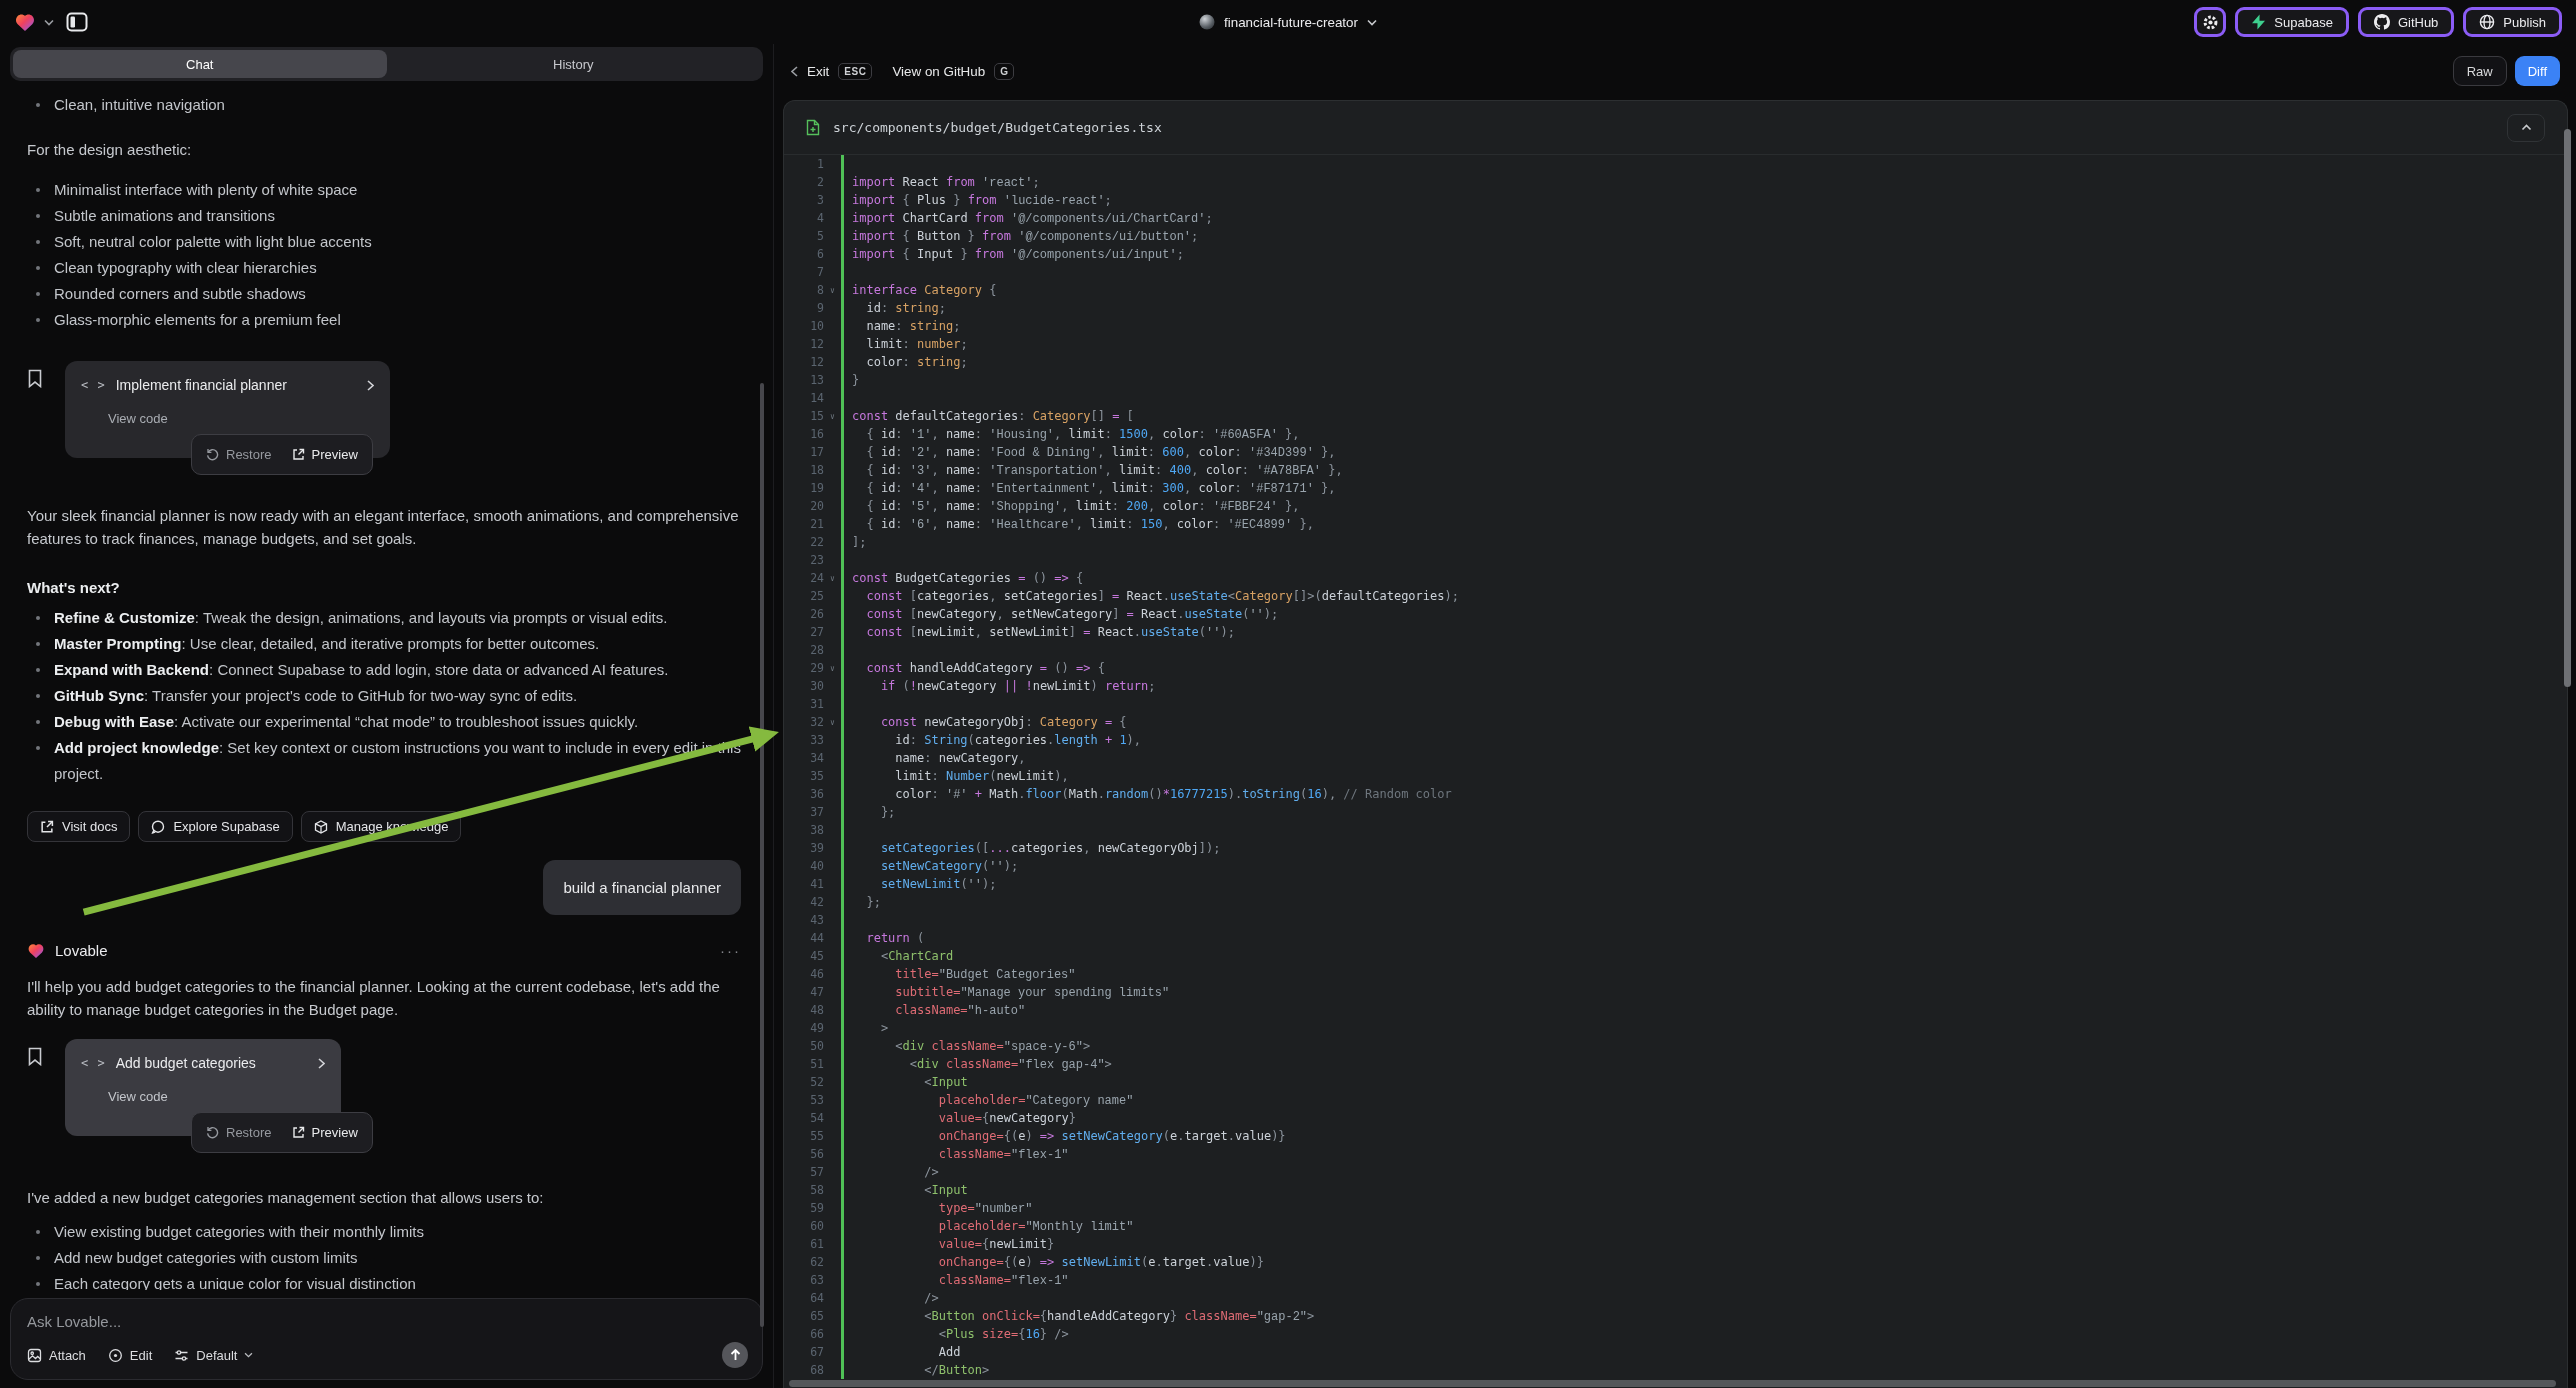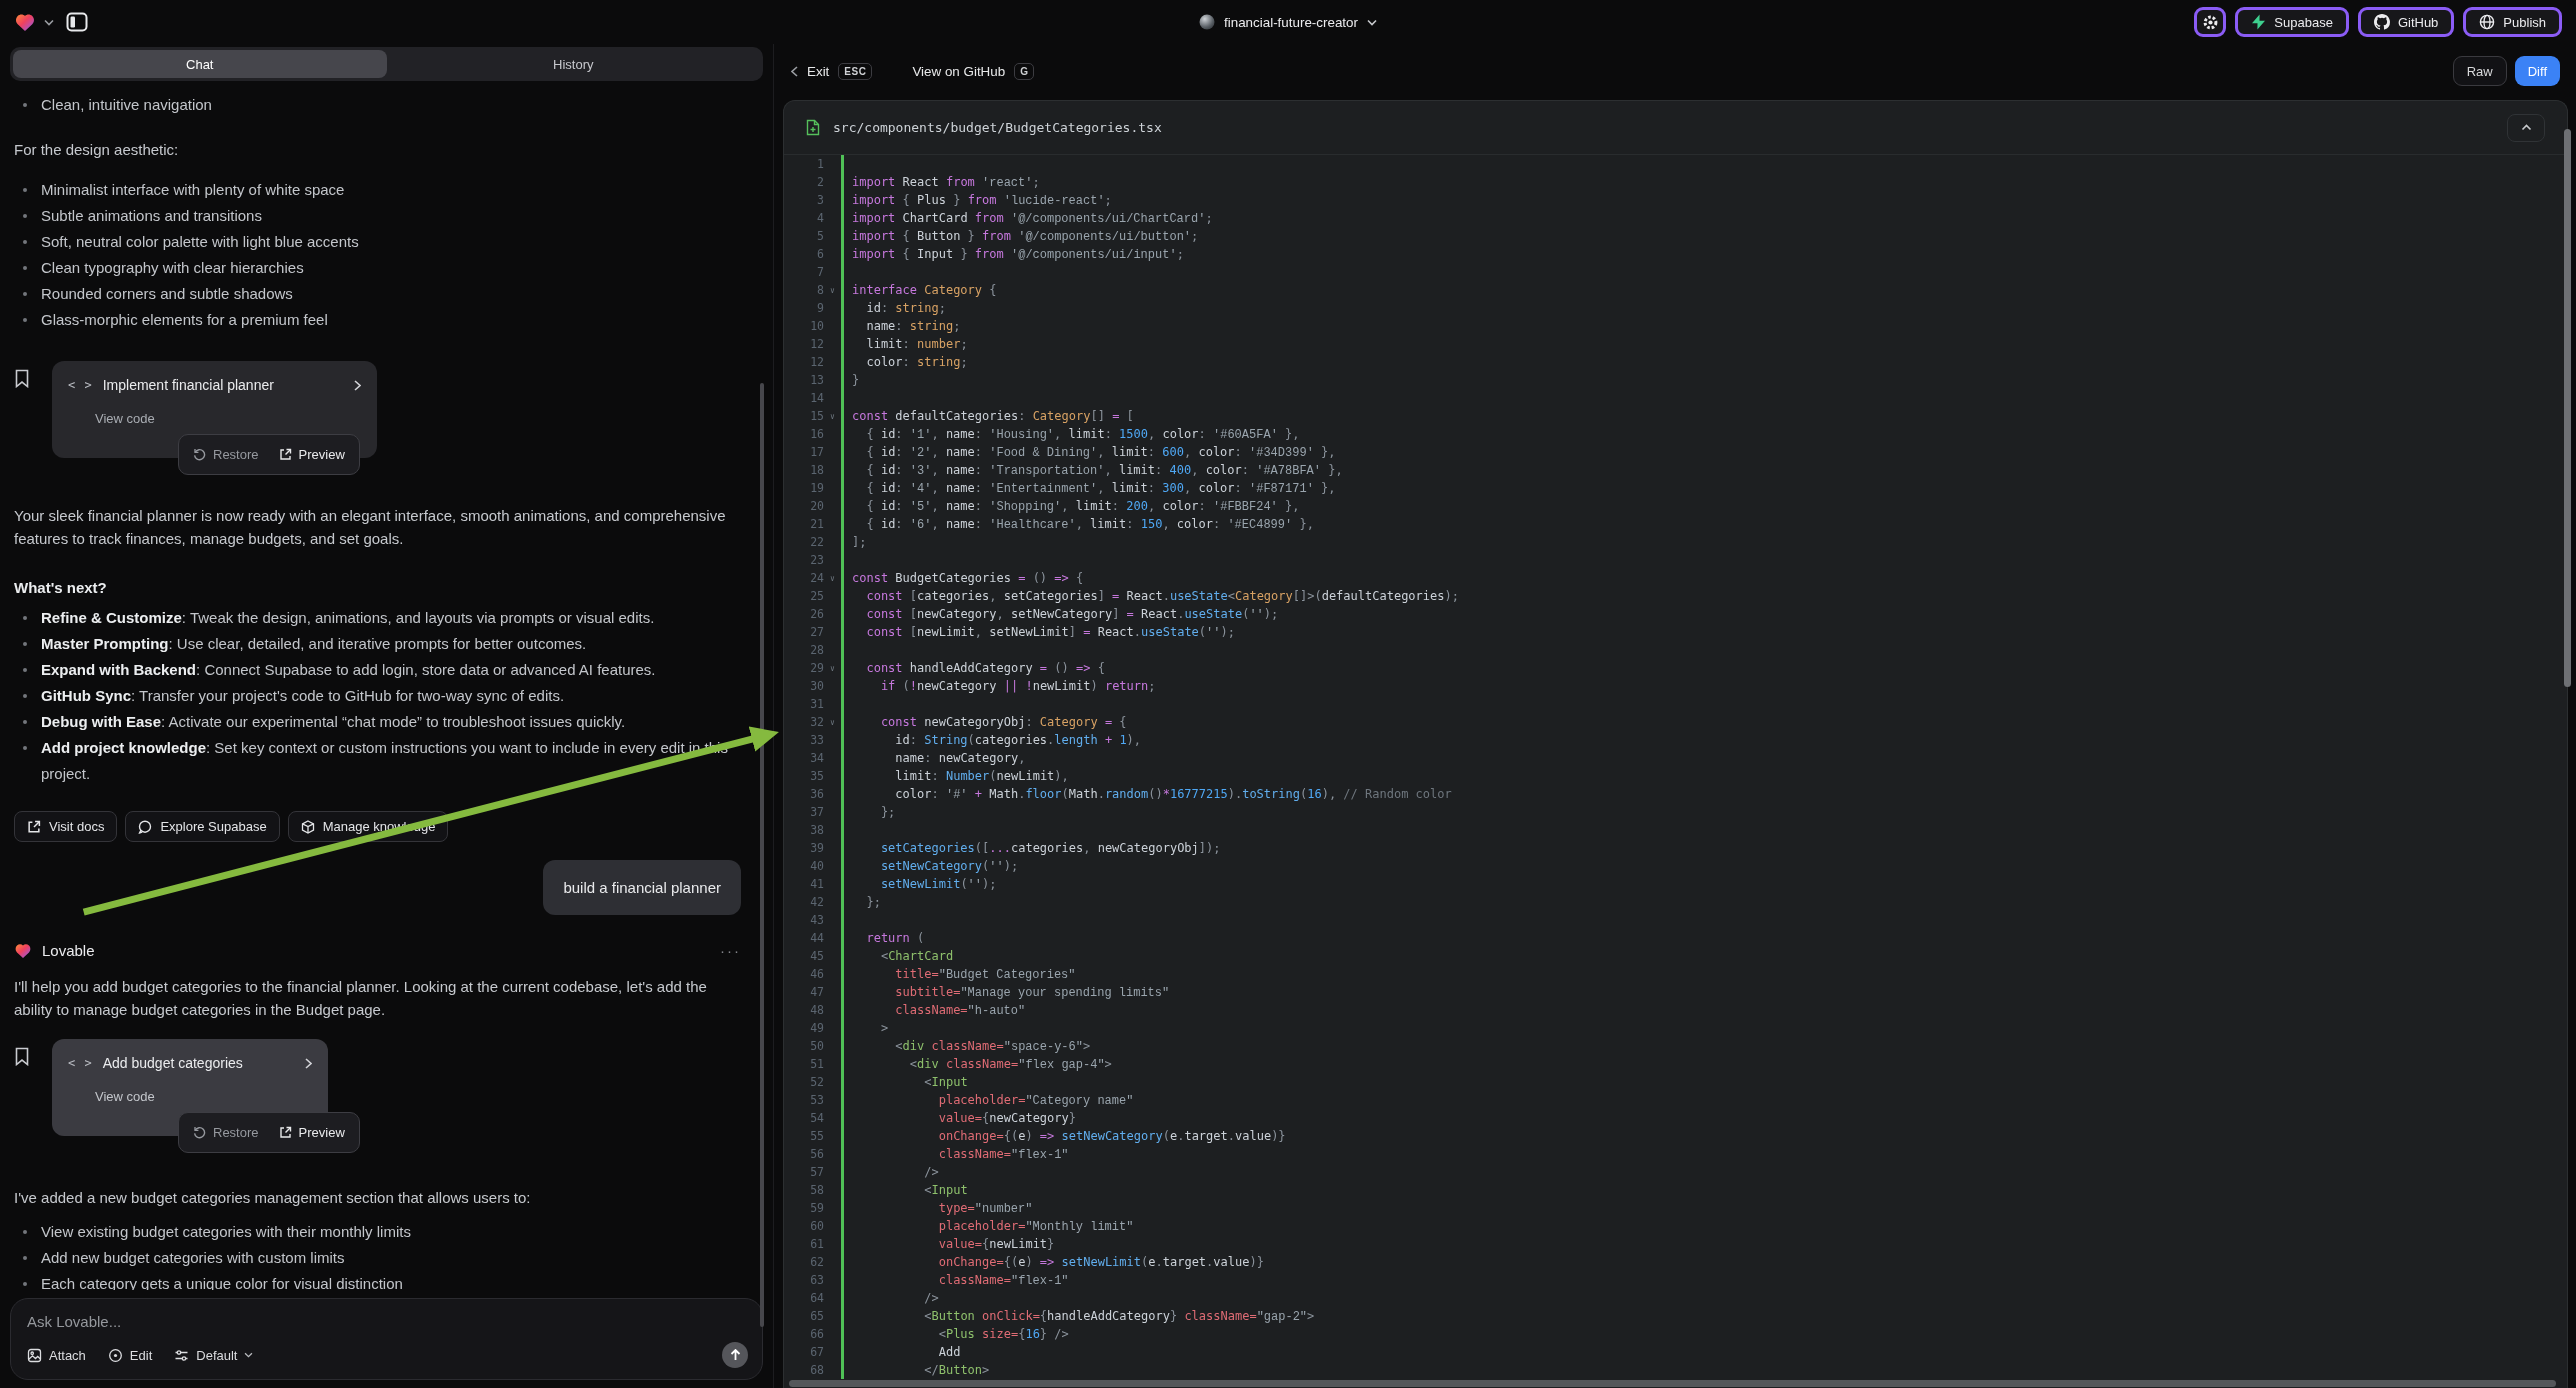--- a/index.html
+++ b/index.html
@@ -26,21 +26,21 @@
   
   .chat-panel { position:absolute; left:0; top:44px; width:774px; bottom:0;
     background:#0b0b0c; border-right:1px solid #1d1d20; }
   .tabs { margin:3px 10px 0; height:34px; background:#222226; border-radius:10px;
     display:flex; padding:3px; }
   .tab { flex:1; border-radius:8px; display:flex; align-items:center; justify-content:center;
     font-size:13px; color:#c7c8cd; }
   .tab.active { background:#46464c; color:#ffffff; }
 
   .chat-content { position:absolute; left:0; top:40px; right:10px; bottom:98px;
-    padding:8px 22px 0 14px; font-size:15px; line-height:23px; color:#c6c9ce; overflow:hidden; }
+    padding:8px 22px 0 27px; font-size:15px; line-height:23px; color:#c6c9ce; overflow:hidden; }
   .chat-content p { margin-top:20px; }
   .b-list { list-style:none; margin-top:16px; }
   .b-list li { position:relative; padding-left:27px; line-height:26px; color:#c3c6cb; }
   .b-list li::before { content:""; position:absolute; left:9px; top:11px; width:4px; height:4px;
     border-radius:50%; background:#73767c; }
   .bold-lead { color:#eceef0; font-weight:bold; }
   .h-bold { margin-top:26px; color:#eceef0; font-weight:bold; font-size:15px; }
 
   
   .vwrap { position:relative; margin:28px 0 46px 38px; }
@@ -399,21 +399,21 @@
 </div>
 
 <div class="rheader">
   <span class="rh-item">
     <svg width="7" height="11" viewBox="0 0 7 11" fill="none" stroke="#9a9da2" stroke-width="1.6">
         <path d="M6 1 1 5.5 6 10"></path>
       </svg>
     <span>Exit</span>
     <span class="kbd">ESC</span>
   </span>
-  <span class="rh-item" style="margin-left:40px;">
+  <span class="rh-item" style="margin-left:20px;">
     <span>View on GitHub</span>
     <span class="kbd">G</span>
   </span>
   <span class="rh-right">
     <span class="raw-btn">Raw</span>
     <span class="diff-btn" id="diffBtn" style="background: rgb(59, 130, 246);">Diff</span>
   </span>
 </div>
 
 <div class="code-card">

